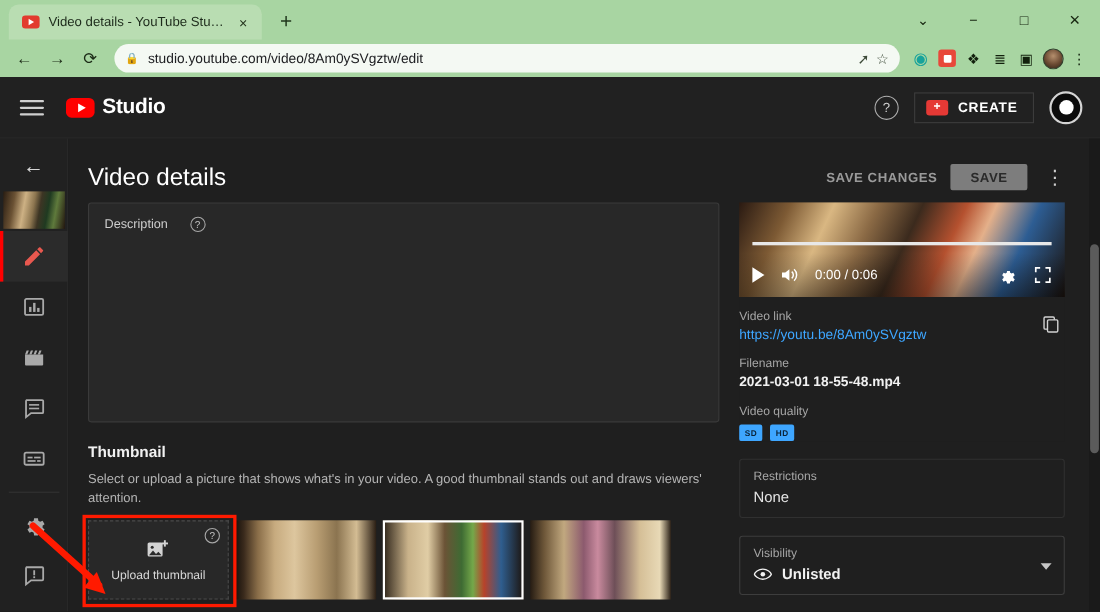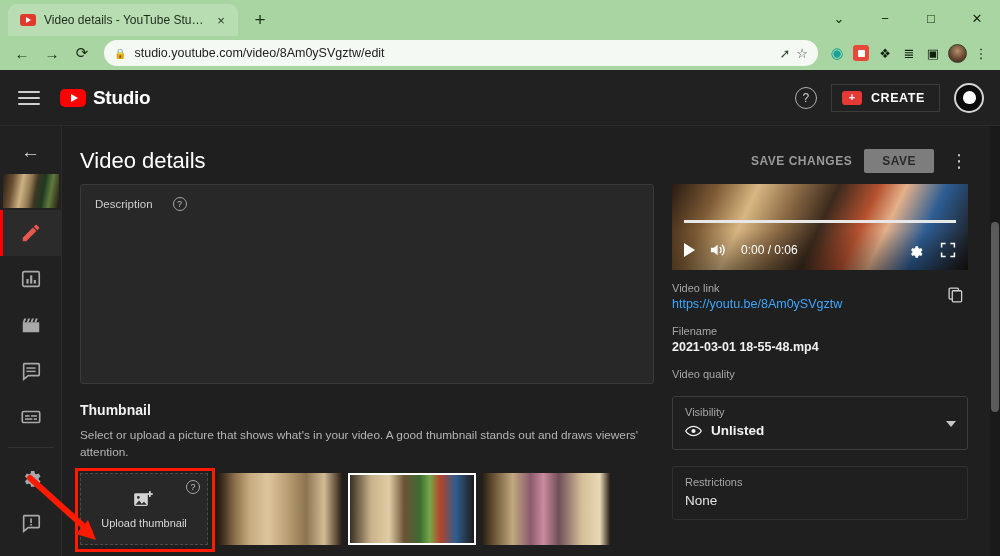--- a/index.html
+++ b/index.html
@@ -526,40 +526,44 @@
             </svg>
           </span>
 
           <div class="meta-grp">
             <div class="meta-label">Filename</div>
             <div class="meta-value">2021-03-01 18-55-48.mp4</div>
           </div>
 
           <div class="meta-grp">
             <div class="meta-label">Video quality</div>
+            <div class="qual-row">
+              <span class="qual-badge">SD</span>
+              <span class="qual-badge">HD</span>
+            </div>
           </div>
+        </div>
+
+        <div class="field-box dim">
+          <div class="field-label">Restrictions</div>
+          <div class="field-val plain">None</div>
         </div>
 
         <div class="field-box">
           <div class="field-label">Visibility</div>
           <div class="field-val">
             <svg width="17" height="12" viewBox="0 0 22 14">
               <path d="M11 1C5.5 1 1.6 5.2 1 7c.6 1.8 4.5 6 10 6s9.4-4.2 10-6c-.6-1.8-4.5-6-10-6z" fill="none" stroke="#f1f1f1" stroke-width="1.6"></path>
               <circle cx="11" cy="7" r="2.7" fill="#f1f1f1"></circle>
             </svg>
             <span>Unlisted</span>
           </div>
           <span class="caret"></span>
         </div>
 
-        <div class="field-box dim">
-          <div class="field-label">Restrictions</div>
-          <div class="field-val plain">None</div>
-        </div>
-
       </div>
     </div>
   </div>
 
   <svg class="arrow-svg" width="90" height="80" viewBox="0 0 90 80">
     <line x1="6" y1="8" x2="66" y2="62" stroke="#ff1a00" stroke-width="6" stroke-linecap="round"></line>
     <polygon points="72,70 52,64 64,50" fill="#ff1a00"></polygon>
   </svg>
 
   <div class="scrollbar">

